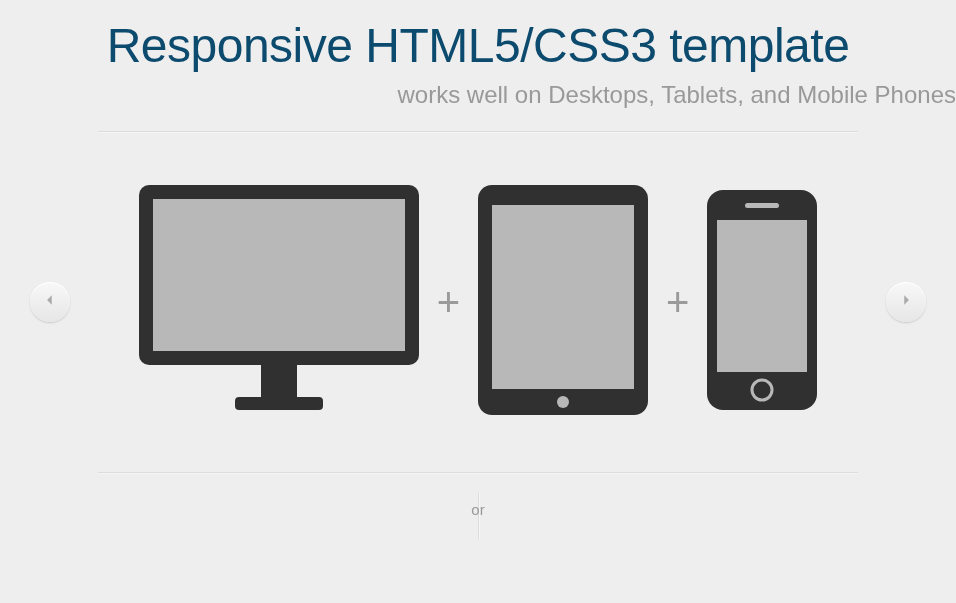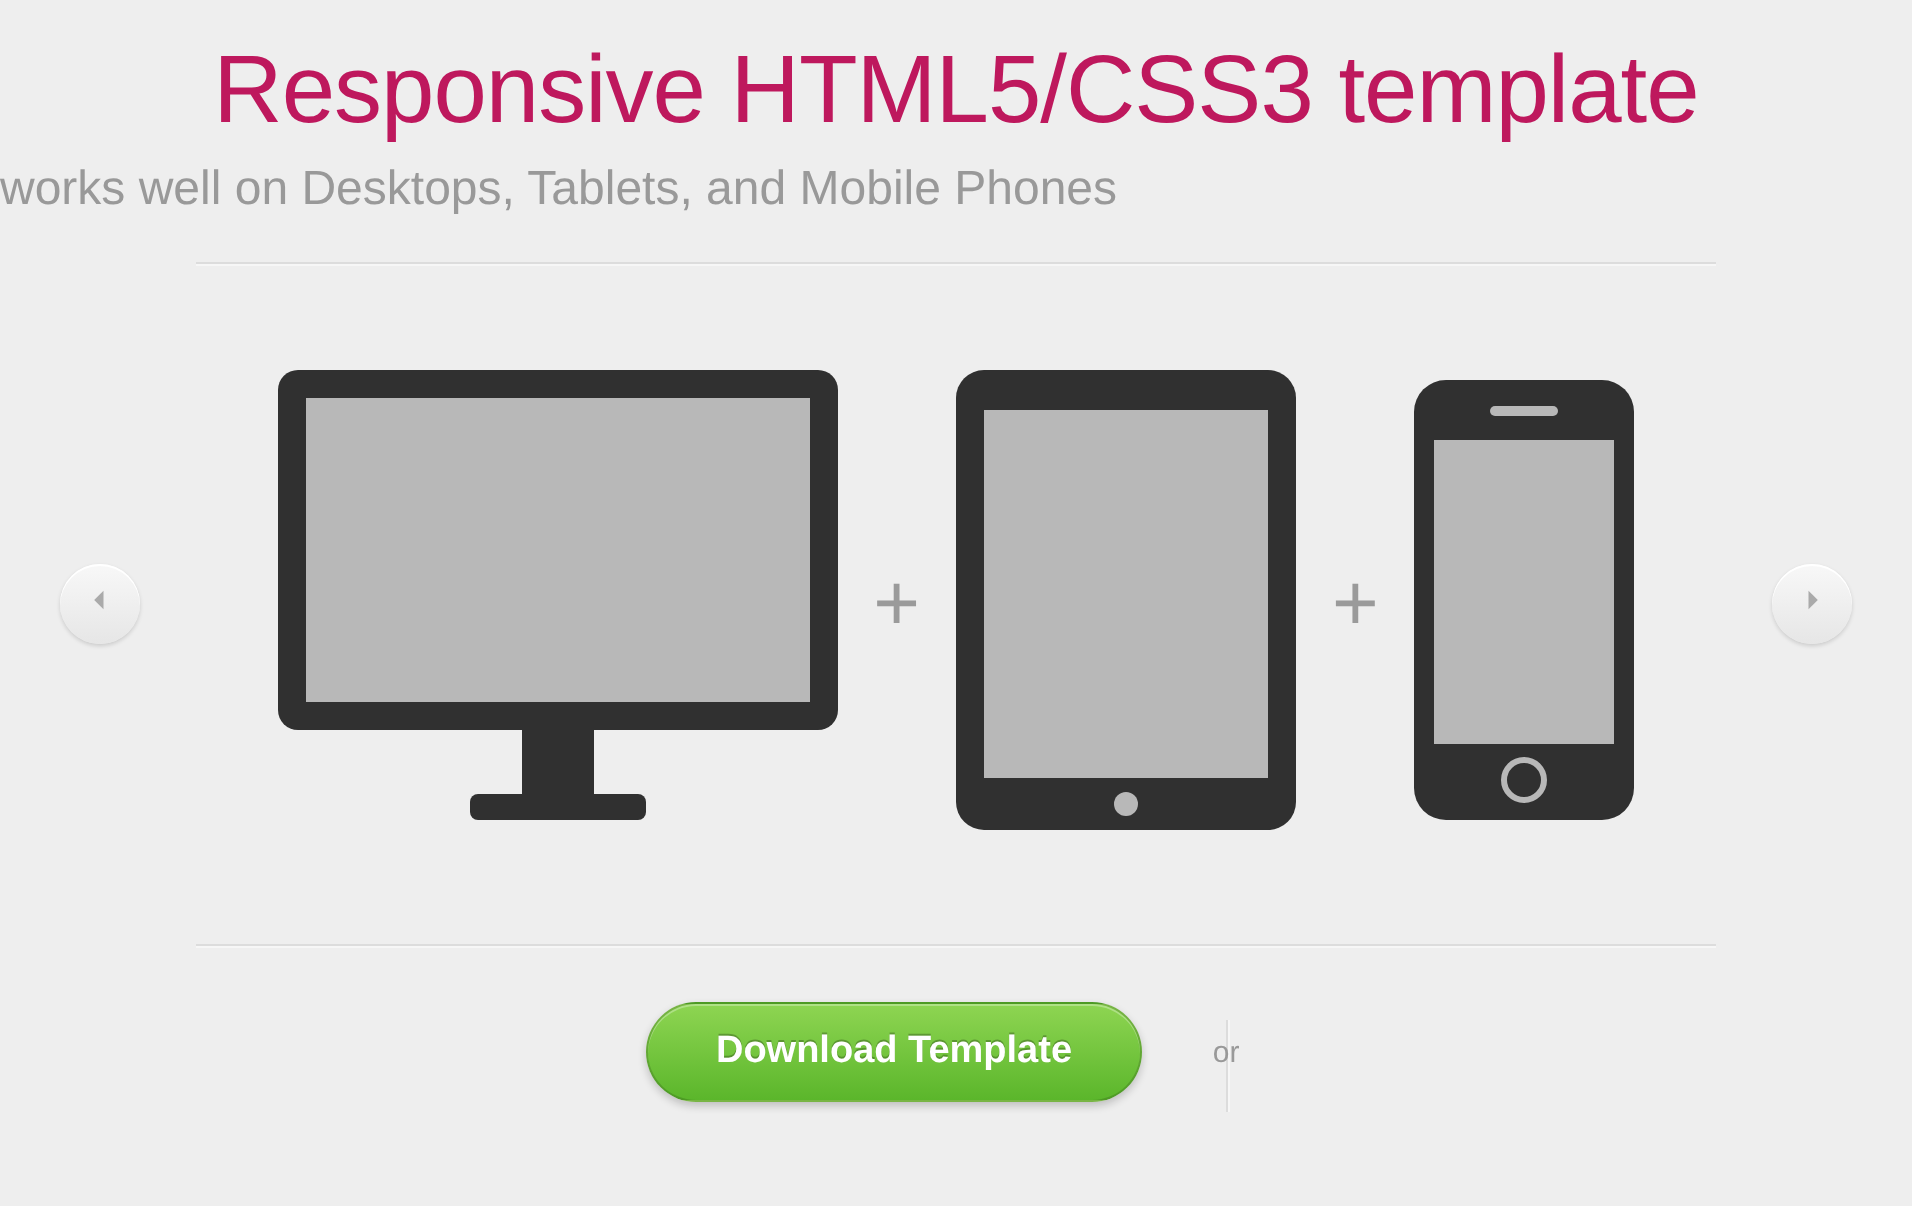--- a/index.html
+++ b/index.html
@@ -7,30 +7,30 @@
       width: 956px;
       height: 603px;
       background: #eeeeee;
       font-family: -apple-system, "Helvetica Neue", Arial, sans-serif;
       overflow: hidden;
       position: relative;
     }
     .title {
       font-size: 48px;
       font-weight: 300;
-      color: #be185d;
+      color: #0c4a6e;
       text-align: center;
       padding-top: 18px;
       letter-spacing: -0.5px;
     }
     .subtitle {
       font-size: 24px;
       font-weight: 400;
       color: #999999;
-      text-align: left;
+      text-align: right;
       margin-top: 8px;
     }
     .divider {
       width: 760px;
       height: 1px;
       background: #dcdcdc;
       box-shadow: 0 1px 0 #f6f6f6;
       margin: 22px auto 0;
     }
     .hero {
@@ -165,18 +165,17 @@
       <svg viewBox="0 0 24 24">
           <path d="M9 4l8 8-8 8V4z"></path>
         </svg>
     </span>
   </div>
 </div>
 
 <div class="divider2"></div>
 
 <div class="cta">
-  <div class="btn green">Download Template</div>
   <div class="or-wrap">
     <div class="cta-div"></div>
     <span class="or">or</span>
   </div>
 </div>
 
 </body></html>

